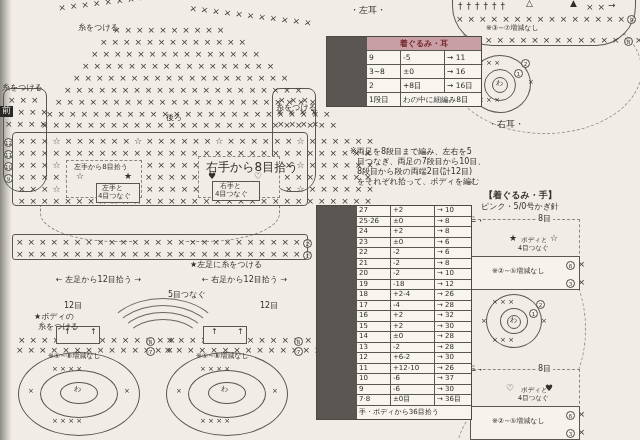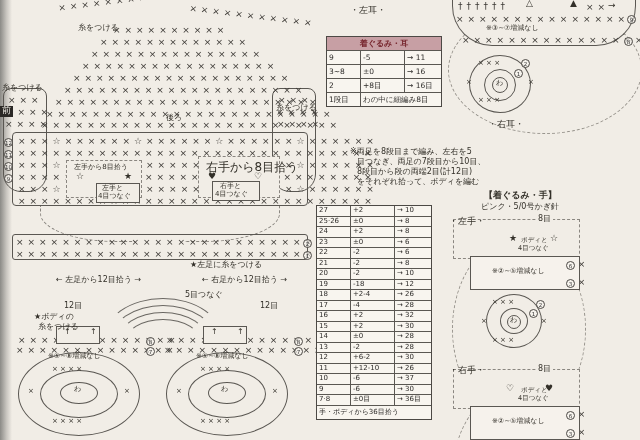--- a/index.html
+++ b/index.html
@@ -17,21 +17,21 @@
   #lay div{position:absolute;}
   .ann{font-size:8px;line-height:1.1;white-space:nowrap;z-index:5;color:#333029;}
   .b{font-weight:bold;}
   .bgp{background:#f1ede6;padding:0 2px;z-index:6;}
   .inv{background:#2b2926;color:#f4f1ea;padding:0 2px 1px 2px;z-index:6;}
   .xrow{font-size:9px;letter-spacing:4px;line-height:1;color:#3a3733;z-index:2;white-space:nowrap;transform-origin:left top;}
   .cnum{width:9px;height:9px;border:1px solid #4c4945;border-radius:50%;font-size:5.5px;
         line-height:9px;text-align:center;z-index:4;color:#333;background:rgba(248,245,240,.6);
         box-sizing:border-box;white-space:nowrap;overflow:hidden;}
   .ptable{position:absolute;display:grid;grid-template-columns:33px 43px 36px;gap:1px;
-          background:#5a5752;border:1px solid #4c4945;z-index:6;}
+          background:#5a5752;border:1px solid #4c4945;z-index:6;padding-left:40px;}
   .ptable .cap{grid-column:1/-1;background:#c79fa4;color:#77262e;font-weight:bold;
           font-size:8px;line-height:13px;text-align:center;height:13px;}
   .ptable .tc{background:#f8f5ef;font-size:7px;line-height:9.5px;height:9.5px;padding:0 2px;
           white-space:nowrap;overflow:hidden;}
   #ear-table .tc{font-size:7.5px;line-height:13px;height:13px;}
   .sp2{grid-column:span 2;}
   .sp3{grid-column:span 3;}
   #body-table .tc.sp3{height:13px;line-height:13px;}
 </style>
 </head>
@@ -102,21 +102,21 @@
       <div class="ann" style="left: 102px; top: 185px; font-size: 7px;">左手と</div>
       <div class="ann" style="left: 98px; top: 193px; font-size: 7px;">4目つなぐ</div>
       <div class="ann" style="left: 206px; top: 161px; font-size: 12px;">右手から8目拾う</div>
       <div class="ann" style="left: 208px; top: 172px; font-size: 9px;">♥</div>
       <div class="ann" style="left: 254px; top: 172px; font-size: 9px;">♡</div>
       <div class="ann" style="left: 220px; top: 183px; font-size: 7px;">右手と</div>
       <div class="ann" style="left: 215px; top: 191px; font-size: 7px;">4目つなぐ</div>
       <div class="ann" style="left: 190px; top: 261px; font-size: 8px;">★左足に糸をつける</div>
       <div class="ann" style="left: 56px; top: 276px; font-size: 8px;">← 左足から12目拾う →</div>
       <div class="ann" style="left: 202px; top: 276px; font-size: 8px;">← 右足から12目拾う →</div>
-      <div class="ann" style="left: 168px; top: 291px; font-size: 8px; margin-left: 17px;">5目つなぐ</div>
+      <div class="ann" style="left: 168px; top: 291px; font-size: 8px;">5目つなぐ</div>
       <div class="ann" style="left: 64px; top: 302px; font-size: 8px;">12目</div>
       <div class="ann" style="left: 260px; top: 302px; font-size: 8px;">12目</div>
       <div class="ann" style="left: 34px; top: 313px; font-size: 8px;">★ボディの</div>
       <div class="ann" style="left: 38px; top: 323px; font-size: 8px;">糸をつける</div>
       <div class="ann" style="left: 48px; top: 353px; font-size: 7px;">※⑤~⑧増減なし</div>
       <div class="ann" style="left: 196px; top: 353px; font-size: 7px;">※⑤~⑧増減なし</div>
       <div class="ann" style="left: 64px; top: 328px; font-size: 8px;">↑</div>
       <div class="ann" style="left: 90px; top: 328px; font-size: 8px;">↑</div>
       <div class="ann" style="left: 211px; top: 328px; font-size: 8px;">↑</div>
       <div class="ann" style="left: 237px; top: 328px; font-size: 8px;">↑</div>

